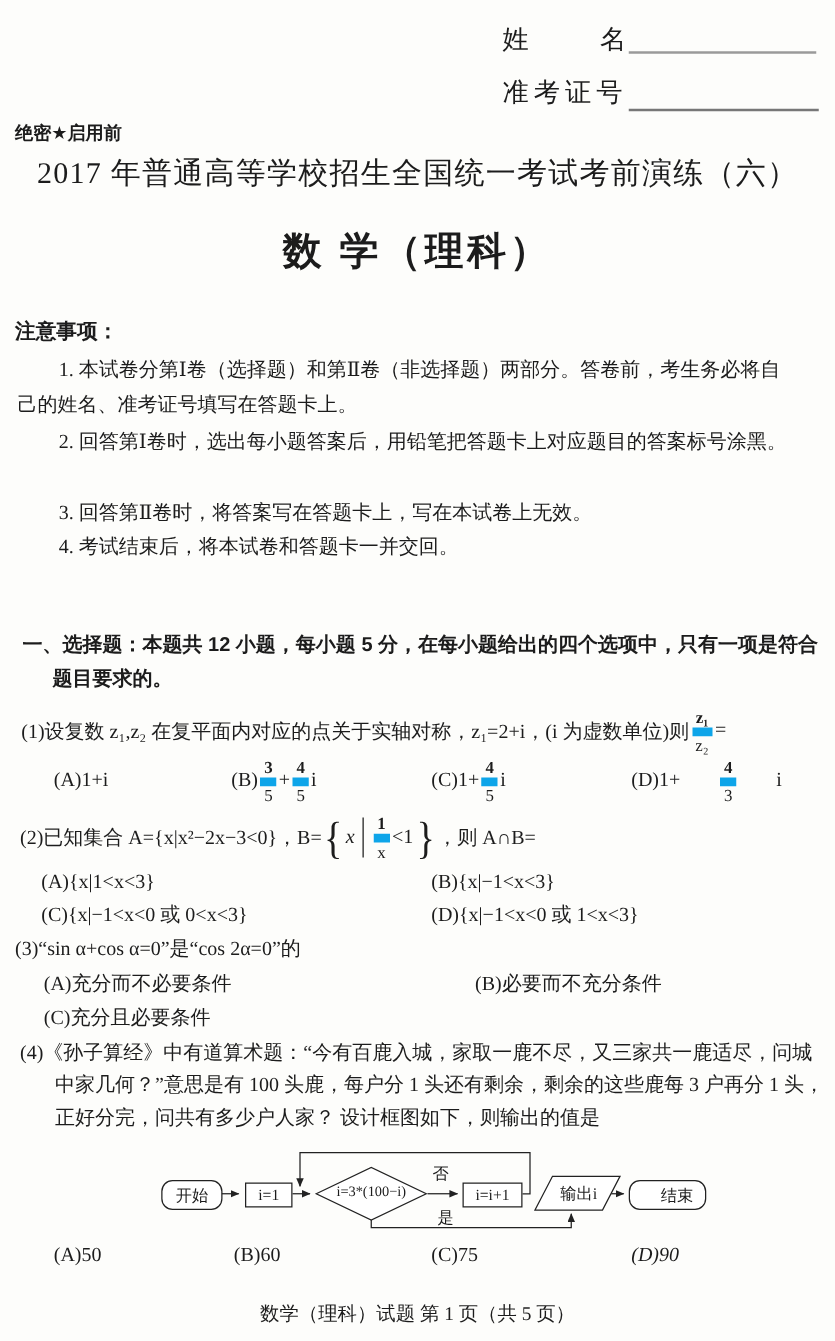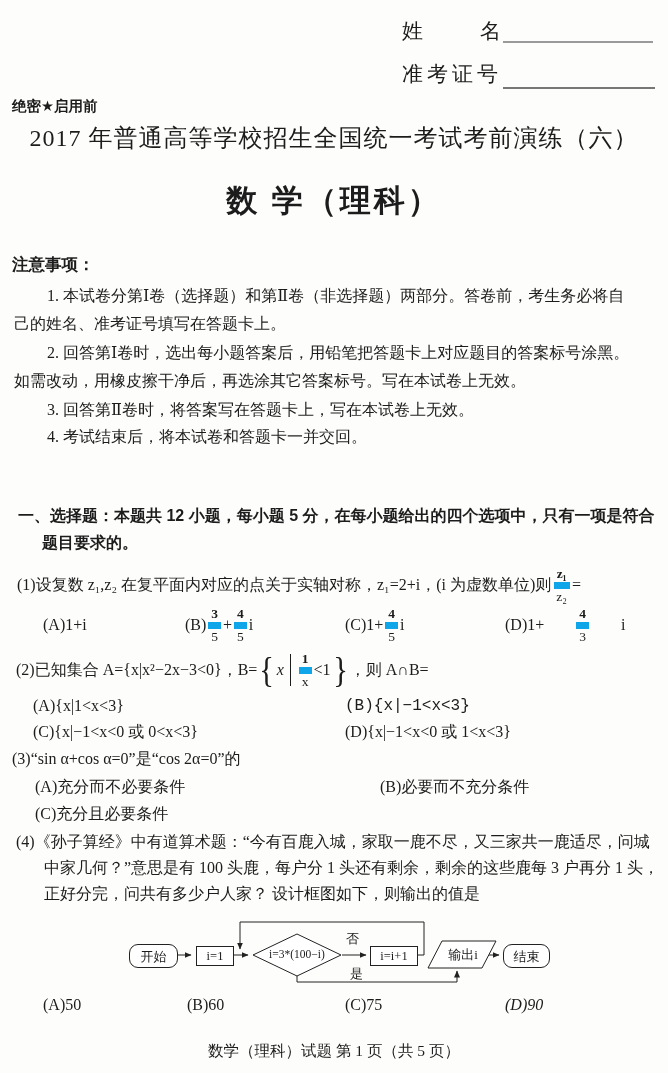--- a/index.html
+++ b/index.html
@@ -43,21 +43,20 @@
   <div class="blank" style="left:503px;top:87px;width:152px;background:#777;"></div>
 
   <span class="abs sans b" style="left:12px;top:97px;font-size:14.5px;">绝密★启用前</span>
   <div class="abs ctr" style="top:122px;font-size:24px;letter-spacing:1px;">2017 年普通高等学校招生全国统一考试考前演练（六）</div>
   <div class="abs ctr sans b" style="top:180px;font-size:31px;letter-spacing:3px;">数 学（理科）</div>
 
   <span class="abs sans b" style="left:12px;top:254px;font-size:16.5px;">注意事项：</span>
   <span class="abs body-t" style="left:47px;top:286px;">1. 本试卷分第Ⅰ卷（选择题）和第Ⅱ卷（非选择题）两部分。答卷前，考生务必将自</span>
   <span class="abs body-t" style="left:14px;top:314px;text-align:right;">己的姓名、准考证号填写在答题卡上。</span>
   <span class="abs body-t" style="left:47px;top:343px;">2. 回答第Ⅰ卷时，选出每小题答案后，用铅笔把答题卡上对应题目的答案标号涂黑。</span>
-  <span class="abs body-t" style="left:14px;top:371px;">如需改动，用橡皮擦干净后，再选涂其它答案标号。写在本试卷上无效。</span>
   <span class="abs body-t" style="left:47px;top:400px;">3. 回答第Ⅱ卷时，将答案写在答题卡上，写在本试卷上无效。</span>
   <span class="abs body-t" style="left:47px;top:427px;">4. 考试结束后，将本试卷和答题卡一并交回。</span>
 
   <span class="abs sans b" style="left:18px;top:506px;font-size:16px;">一、选择题：本题共 12 小题，每小题 5 分，在每小题给出的四个选项中，只有一项是符合</span>
   <span class="abs sans b" style="left:42px;top:533px;font-size:16px;">题目要求的。</span>
 
   <div class="abs mrow body-t" style="left:17px;top:566px;height:38px;">
     <span>(1)设复数 z₁,z₂ 在复平面内对应的点关于实轴对称，z₁=2+i，(i 为虚数单位)则</span>
     <span class="frac">
       <span class="fn">z₁</span>
@@ -105,21 +104,21 @@
     <span class="tallbar"></span>
     <span class="frac">
       <span class="fn">1</span>
       <span class="fd">x</span>
     </span>
     <span>&lt;1</span>
     <span class="brace">}</span>
     <span>，则 A∩B=</span>
   </div>
   <span class="abs body-t" style="left:33px;top:697px;">(A){x|1&lt;x&lt;3}</span>
-  <span class="abs body-t" style="left:345px;top:697px;font-family:Liberation Mono, monospace;">(B){x|−1&lt;x&lt;3}</span>
+  <span class="abs body-t" style="left:345px;top:697px;">(B){x|−1&lt;x&lt;3}</span>
   <span class="abs body-t" style="left:33px;top:722px;">(C){x|−1&lt;x&lt;0 或 0&lt;x&lt;3}</span>
   <span class="abs body-t" style="left:345px;top:722px;">(D){x|−1&lt;x&lt;0 或 1&lt;x&lt;3}</span>
 
   <span class="abs body-t" style="left:12px;top:749px;">(3)“sin α+cos α=0”是“cos 2α=0”的</span>
   <span class="abs body-t" style="left:35px;top:777px;">(A)充分而不必要条件</span>
   <span class="abs body-t" style="left:380px;top:777px;">(B)必要而不充分条件</span>
   <span class="abs body-t" style="left:35px;top:804px;">(C)充分且必要条件</span>
 
   <span class="abs body-t" style="left:16px;top:832px;">(4)《孙子算经》中有道算术题：“今有百鹿入城，家取一鹿不尽，又三家共一鹿适尽，问城</span>
   <span class="abs body-t" style="left:44px;top:858px;">中家几何？”意思是有 100 头鹿，每户分 1 头还有剩余，剩余的这些鹿每 3 户再分 1 头，</span>
@@ -139,21 +138,21 @@
       <path d="M297,68 L297,74 L457,74 L457,63" stroke="#222" fill="none" marker-end="url(#ah)"></path>
       <path d="M489,47 L499,47" stroke="#222" fill="none" marker-end="url(#ah)"></path>
       <polygon points="253,47 297,26 341,47 297,68" fill="#fff" stroke="#222"></polygon>
       <polygon points="428,60 442,33 496,33 482,60" fill="#fff" stroke="#222"></polygon>
     </svg>
     <div class="fc-node fc-round" style="left:129px;top:36px;width:47px;height:22px;">开始</div>
     <div class="fc-node" style="left:196px;top:38px;width:36px;height:18px;">i=1</div>
     <div class="fc-free" style="left:250px;top:41px;width:94px;">i=3*(100−i)</div>
     <div class="fc-node" style="left:370px;top:38px;width:46px;height:18px;">i=i+1</div>
     <div class="fc-free" style="left:437px;top:40px;width:52px;font-size:13px;">输出i</div>
-    <div class="fc-node fc-round" style="left:503px;top:36px;width:45px;height:22px;">结束</div>
+    <div class="fc-node fc-round" style="left:503px;top:36px;width:45px;height:22px;padding-left:15px;">结束</div>
     <span class="fc-label" style="left:346px;top:24px;">否</span>
     <span class="fc-label" style="left:350px;top:59px;">是</span>
   </div>
 
   <span class="abs body-t" style="left:43px;top:996px;">(A)50</span>
   <span class="abs body-t" style="left:187px;top:996px;">(B)60</span>
   <span class="abs body-t" style="left:345px;top:996px;">(C)75</span>
   <span class="abs body-t" style="left:505px;top:996px;font-style:italic;">(D)90</span>
 
   <div class="abs ctr" style="top:1041px;font-size:15.5px;">数学（理科）试题 第 1 页（共 5 页）</div>

